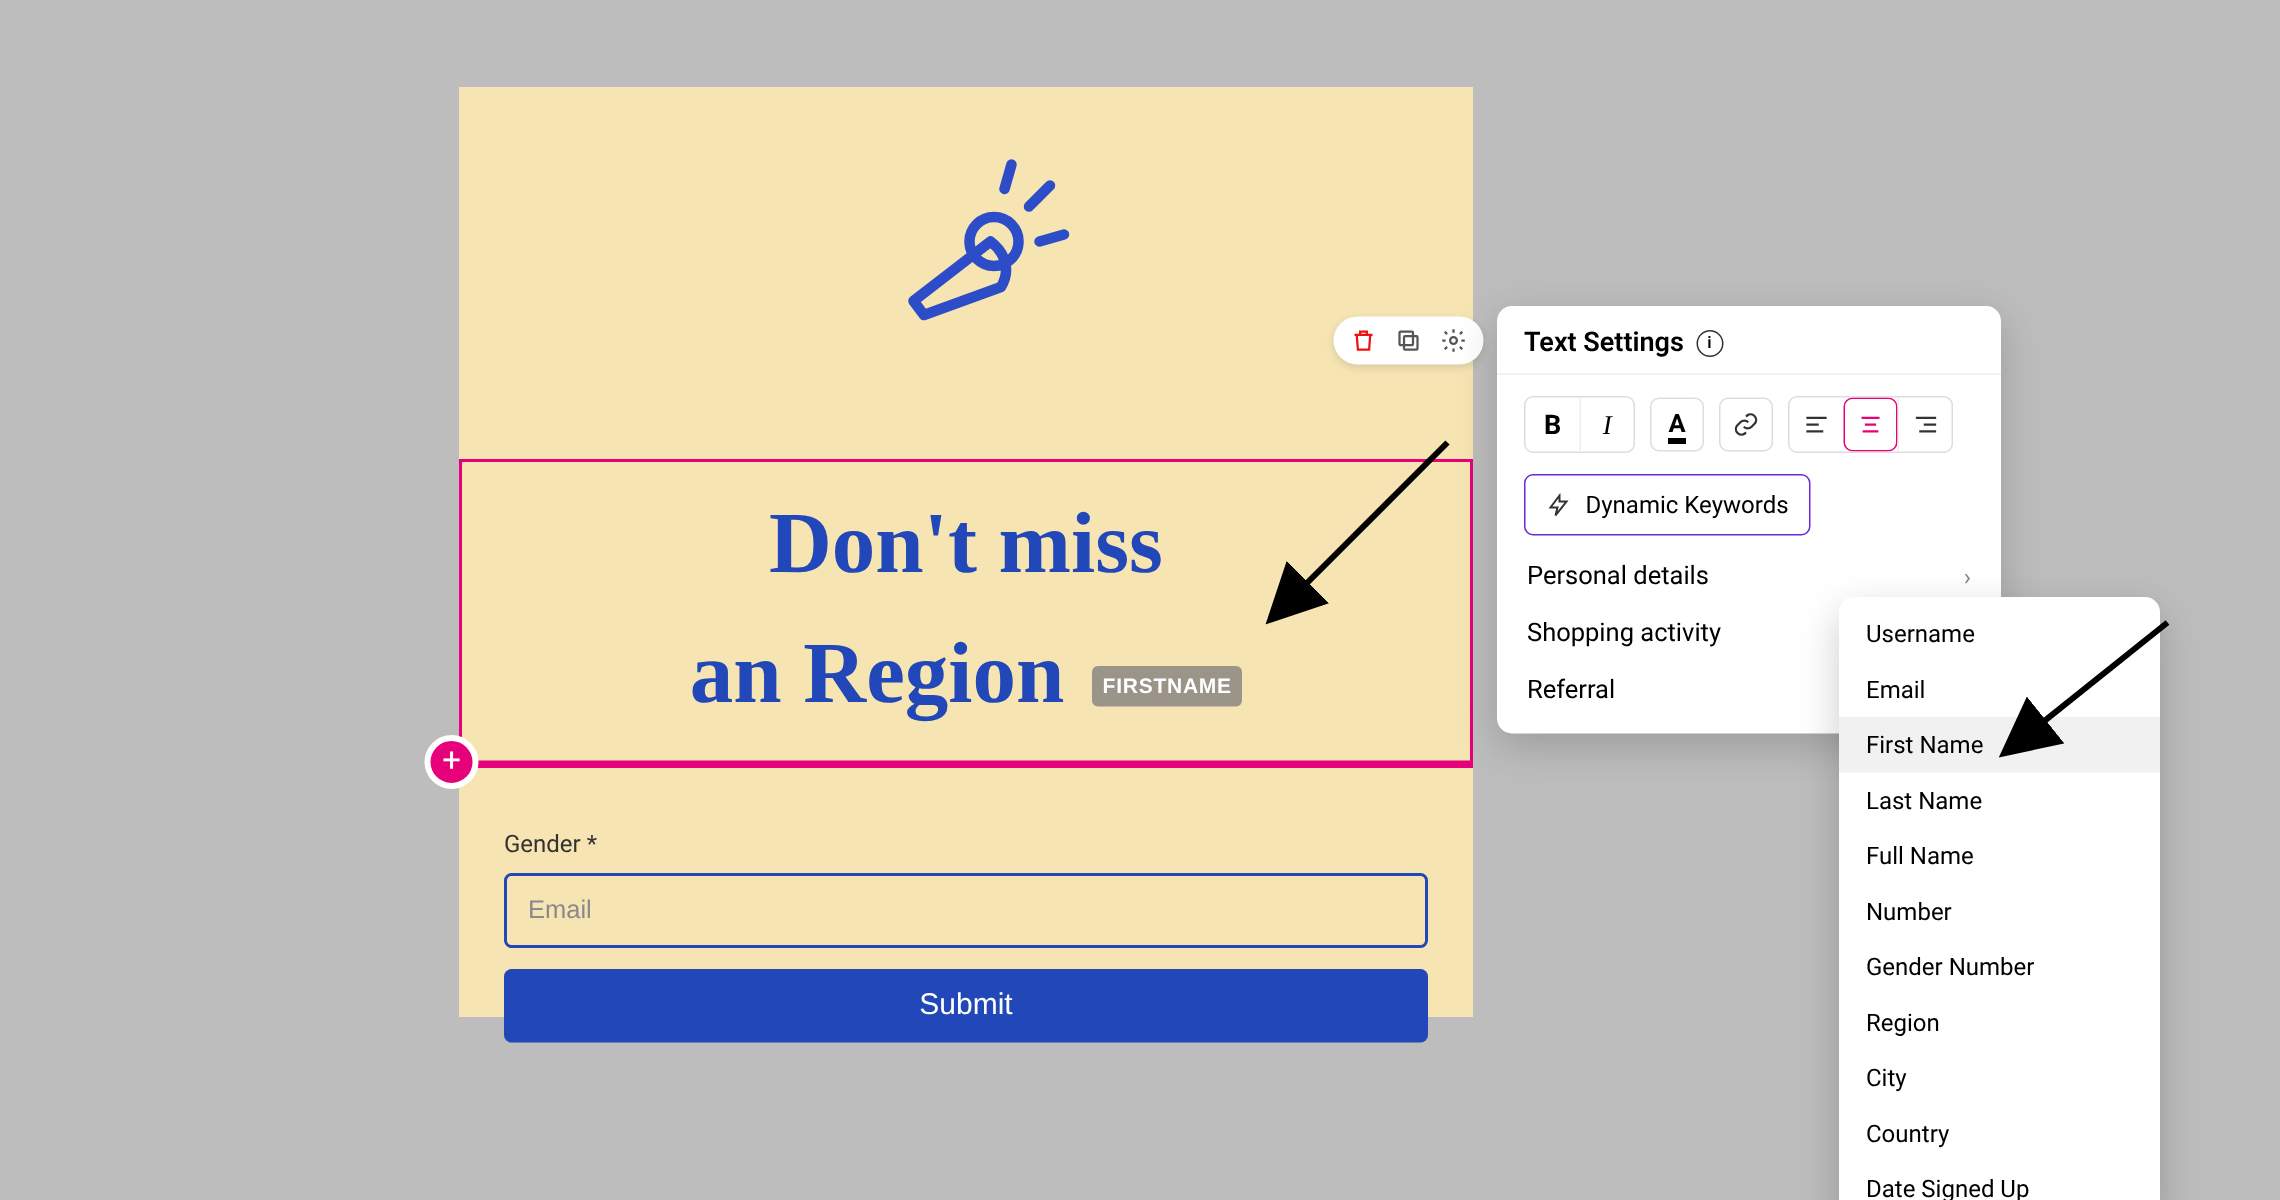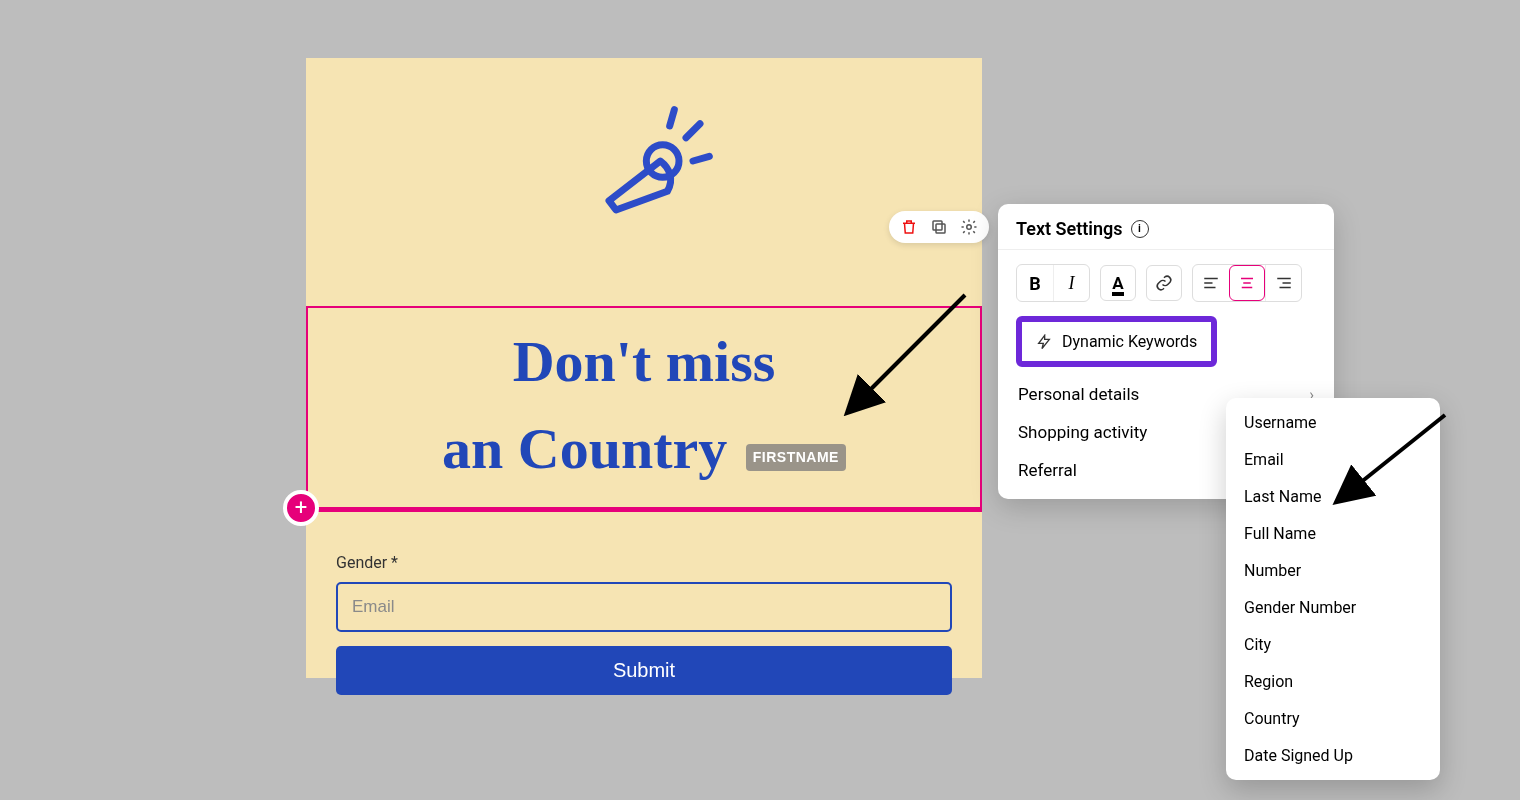--- a/index.html
+++ b/index.html
@@ -205,21 +205,21 @@
   border-radius: 6px;
 }
 .fmt-btn.active {
   border: 1.5px solid #e6007a;
   color: #e6007a;
   border-radius: 6px;
 }
 .fmt-btn.active svg { stroke: #e6007a; }
 
 .dyn-btn {
-  border: 6px solid #6d28d9;
+  border: 1px solid #6d28d9;
   border-radius: 6px;
   padding: 10px 14px;
   display: inline-flex;
   align-items: center;
   gap: 10px;
   font-size: 16px;
   cursor: pointer;
   margin-bottom: 8px;
 }
 
@@ -271,21 +271,21 @@
       <circle cx="76" cy="54" r="14"></circle>
       <line x1="96" y1="34" x2="108" y2="22"></line>
       <line x1="102" y1="54" x2="116" y2="50"></line>
       <line x1="82" y1="24" x2="86" y2="10"></line>
     </g>
   </svg>
 
   <div class="headline-box">
     <div class="headline">
       <span>Don't miss</span><br>
-      <span>an Country</span>
+      <span>an Region</span>
       <span class="token">FIRSTNAME</span>
     </div>
   </div>
 
   <div class="divider-line"></div>
   <div class="add-btn">+</div>
 
   <div class="form-area">
     <div class="field-label">Gender *</div>
     <input class="email-input" placeholder="Email" style="">
@@ -377,26 +377,27 @@
     <div class="cat-item">
       <span>Referral</span>
       <span class="chev">›</span>
     </div>
   </div>
 </div>
 
 <div class="submenu">
   <div class="submenu-item">Username</div>
   <div class="submenu-item">Email</div>
+  <div class="submenu-item highlight">First Name</div>
   <div class="submenu-item">Last Name</div>
   <div class="submenu-item">Full Name</div>
   <div class="submenu-item">Number</div>
   <div class="submenu-item">Gender Number</div>
+  <div class="submenu-item">Region</div>
   <div class="submenu-item">City</div>
-  <div class="submenu-item">Region</div>
   <div class="submenu-item">Country</div>
   <div class="submenu-item">Date Signed Up</div>
 </div>
 
 <svg class="arrow arrow1" viewBox="0 0 150 150">
   <defs>
       <marker id="ah1" markerWidth="10" markerHeight="10" refX="6" refY="5" orient="auto">
         <path d="M0 0 L10 5 L0 10 Z" fill="#000"></path>
       </marker>
     </defs>

